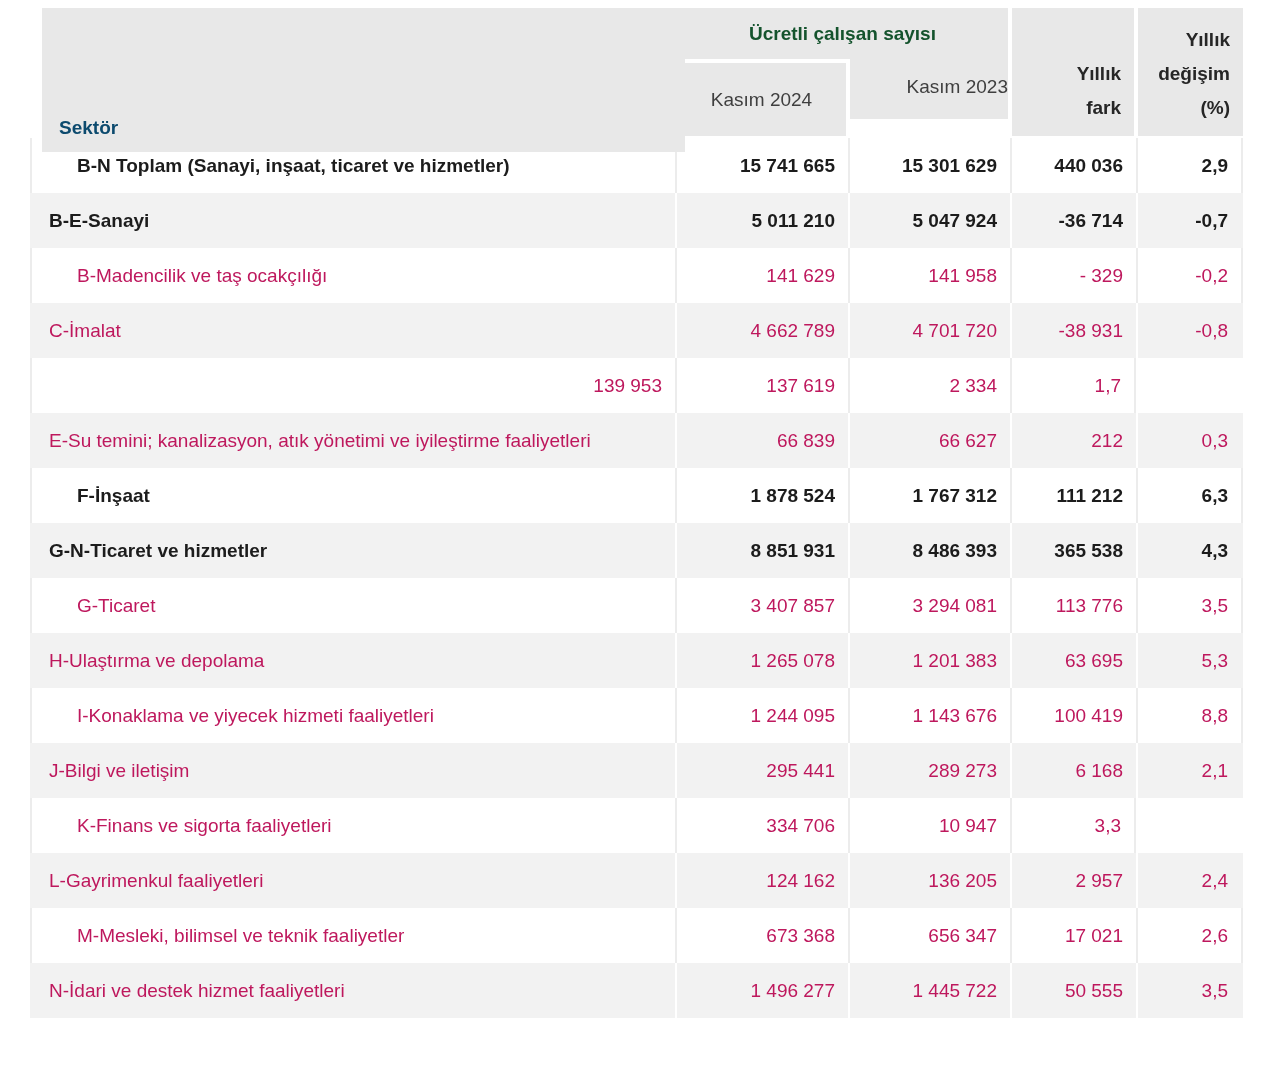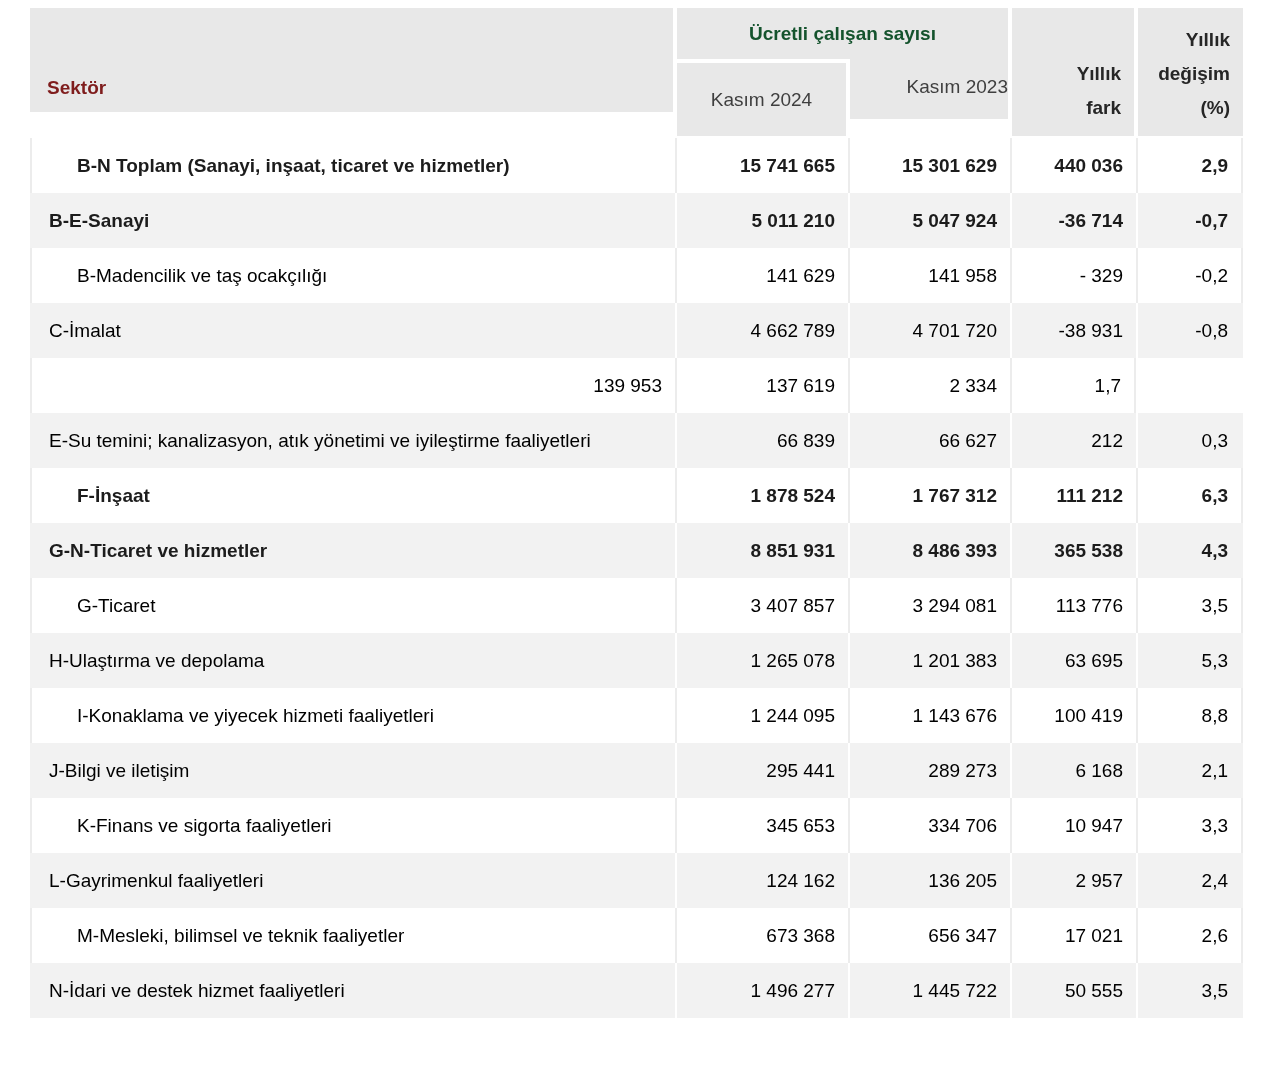--- a/index.html
+++ b/index.html
@@ -17,23 +17,23 @@
     font-weight: 700;
     color: #141414;
     letter-spacing: 0.1px;
   }
 
   .table { width: 1213px; font-size: 19px; }
 
   
   .thead { position: relative; height: 128px; background: #ffffff; }
   .thead .blk { position: absolute; background: #e8e8e8; display: flex; box-sizing: border-box; }
-  .h-sektor { left: 0; top: 0; width: 643px; height: 104px;
+  .h-sektor { left: 12px; top: 0; width: 643px; height: 144px;
               align-items: flex-end; padding: 0 0 13px 17px;
-              font-weight: 700; color: #7f1d1d; }
+              font-weight: 700; color: #0c4a6e; }
   .h-band   { left: 647px; top: 0; width: 331px; height: 51px;
               align-items: center; justify-content: center;
               font-weight: 700; color: #14532d; }
   .h-k24    { left: 647px; top: 55px; width: 169px; height: 73px;
               background: #dedede; align-items: center; justify-content: center;
               font-weight: 400; color: #3f3f3f; }
   .h-k23    { left: 820px; top: 46px; width: 158px; height: 65px;
               background: #dedede; align-items: center; justify-content: flex-end;
               font-weight: 400; color: #3f3f3f; }
   .h-diff   { left: 982px; top: 0; width: 122px; height: 128px;
@@ -64,21 +64,21 @@
   .row.w { background: #ffffff; }
   .row.w .cell { border-left: 2px solid #ececec; padding-left: 45px; }
   .row.w .cell:first-child { border-left: 2px solid #ececec; }
   .row.w .cell:last-child  { border-right: 2px solid #ececec; }
 
   .row.g { background: #f2f2f2; }
   .row.g .cell { border-left: 2px solid #ffffff; }
   .row.g .cell:first-child { border-left: 2px solid transparent; }
   .row.g .cell:last-child  { border-right: 2px solid transparent; }
 
-  .row { color: #000000; font-weight: 400; }
+  .row { color: #be185d; font-weight: 400; }
   .row.b { color: #1c1c1c; font-weight: 700; }
 </style>
 </head>
 <body>
 
 <div class="page">
 
 
   <div class="table">
 
@@ -182,21 +182,20 @@
         </div>
         <div class="row g">
           <div class="cell label">J-Bilgi ve iletişim</div>
           <div class="cell num">295 441</div>
           <div class="cell num">289 273</div>
           <div class="cell num">6 168</div>
           <div class="cell num">2,1</div>
         </div>
         <div class="row w">
           <div class="cell label">K-Finans ve sigorta faaliyetleri</div>
-          <div class="cell num">345 653</div>
           <div class="cell num">334 706</div>
           <div class="cell num">10 947</div>
           <div class="cell num">3,3</div>
         </div>
         <div class="row g">
           <div class="cell label">L-Gayrimenkul faaliyetleri</div>
           <div class="cell num">124 162</div>
           <div class="cell num">136 205</div>
           <div class="cell num">2 957</div>
           <div class="cell num">2,4</div>

